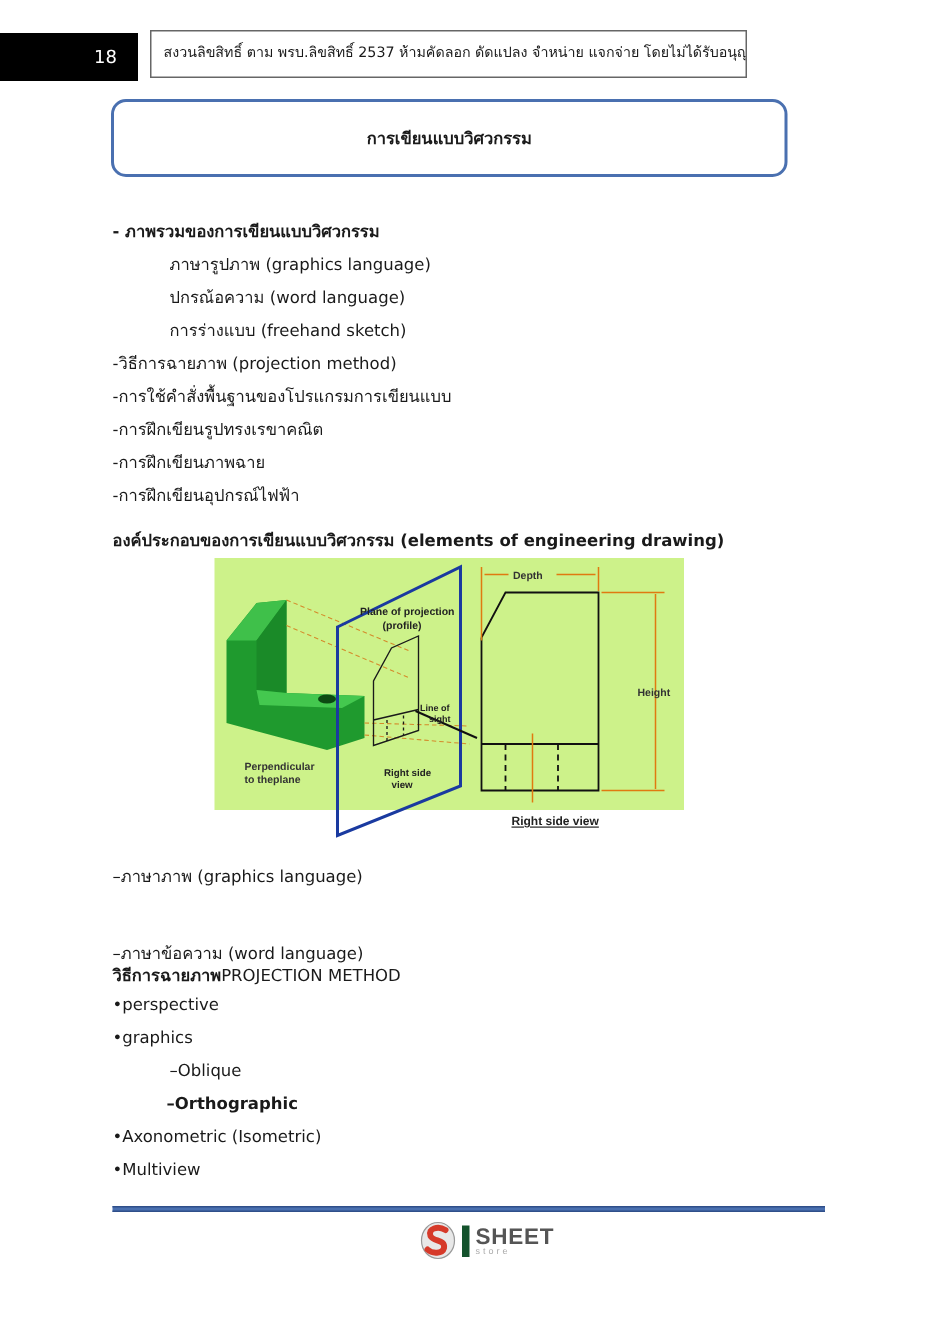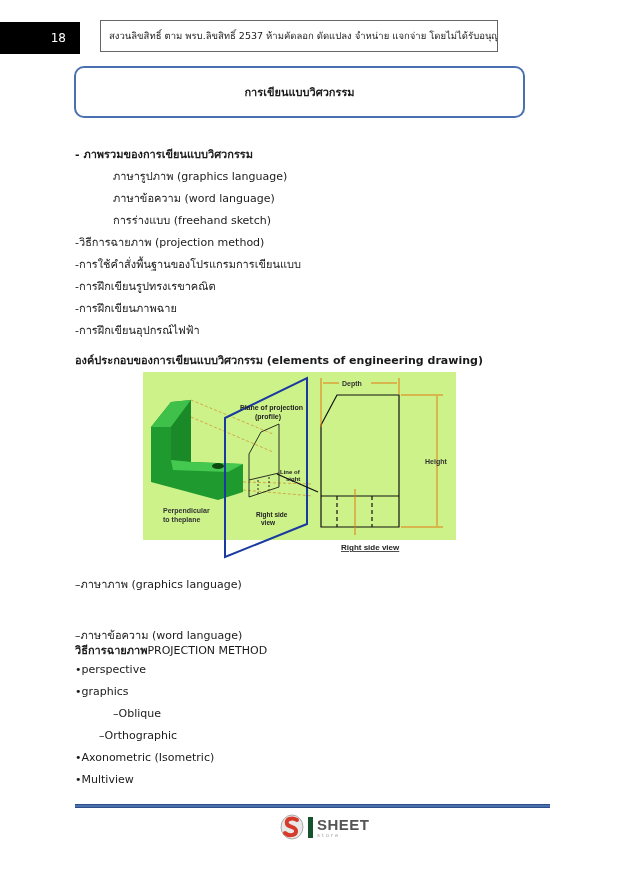--- a/index.html
+++ b/index.html
@@ -1,21 +1,21 @@
 <!DOCTYPE html>
 <html><head>
   <meta charset="utf-8">
   <style>
     html, body { margin: 0; padding: 0; }
     body {
       width: 620px; height: 878px; background: #ffffff; position: relative; overflow: hidden;
       font-family: "DejaVu Sans", "Liberation Sans", sans-serif; color: #1a1a1a;
     }
     .page-num-block {
-      position: absolute; left: 0; top: 22px; width: 80px; height: 32px; background: #000;
+      position: absolute; left: 0; top: 22px; width: 92px; height: 32px; background: #000;
       color: #fff; font-size: 12px; text-align: right; box-sizing: border-box; padding-right: 14px; line-height: 32px;
     }
     .copyright-box {
       position: absolute; left: 100px; top: 20px; width: 398px; height: 32px; border: 1px solid #666;
       box-sizing: border-box; font-size: 9.5px; line-height: 30px; padding-left: 8px; white-space: nowrap; overflow: hidden;
     }
     .title-box {
       position: absolute; left: 74px; top: 66px; width: 451px; height: 52px; border: 2px solid #4a70b0;
       border-radius: 10px; box-sizing: border-box; display: flex; align-items: center; justify-content: center;
       font-size: 11px; font-weight: bold;
@@ -39,21 +39,21 @@
 
 <div class="page-num-block">18</div>
 <div class="copyright-box">สงวนลิขสิทธิ์ ตาม พรบ.ลิขสิทธิ์ 2537 ห้ามคัดลอก ดัดแปลง จำหน่าย แจกจ่าย โดยไม่ได้รับอนุญาต</div>
 
 <div class="title-box">
   <span>การเขียนแบบวิศวกรรม</span>
 </div>
 
 <div class="line bold" style="left:75px; top:145px;">- ภาพรวมของการเขียนแบบวิศวกรรม</div>
 <div class="line" style="left:113px; top:167px;">ภาษารูปภาพ (graphics language)</div>
-<div class="line" style="left:113px; top:189px;">ภาษาข้อความ (word language)</div>
+<div class="line" style="left:113px; top:189px;">ปกรณ้อความ (word language)</div>
 <div class="line" style="left:113px; top:211px;">การร่างแบบ (freehand sketch)</div>
 <div class="line" style="left:75px; top:233px;">-วิธีการฉายภาพ (projection method)</div>
 <div class="line" style="left:75px; top:255px;">-การใช้คำสั่งพื้นฐานของโปรแกรมการเขียนแบบ</div>
 <div class="line" style="left:75px; top:277px;">-การฝึกเขียนรูปทรงเรขาคณิต</div>
 <div class="line" style="left:75px; top:299px;">-การฝึกเขียนภาพฉาย</div>
 <div class="line" style="left:75px; top:321px;">-การฝึกเขียนอุปกรณ์ไฟฟ้า</div>
 
 <div class="line bold" style="left:75px; top:351px;">องค์ประกอบของการเขียนแบบวิศวกรรม (elements of engineering drawing)</div>
 
 <div class="figure">
@@ -118,21 +118,21 @@
 
 <div class="line" style="left:75px; top:575px;">–ภาษาภาพ (graphics language)</div>
 <div class="line" style="left:75px; top:597px;margin-top:29px;">–ภาษาข้อความ (word language)</div>
 
 <div class="line" style="left:75px; top:641px;">
   <span class="bold">วิธีการฉายภาพ</span><span>PROJECTION METHOD</span>
 </div>
 <div class="line" style="left:75px; top:663px;">•perspective</div>
 <div class="line" style="left:75px; top:685px;">•graphics</div>
 <div class="line" style="left:113px; top:707px;">–Oblique</div>
-<div class="line" style="left:99px; top:729px;">–Orthographic</div>
+<div class="line" style="left:111px; top:729px;font-weight:bold;">–Orthographic</div>
 <div class="line" style="left:75px; top:751px;">•Axonometric (Isometric)</div>
 <div class="line" style="left:75px; top:773px;">•Multiview</div>
 
 <div class="bottom-rule"></div>
 
 <div class="logo">
   <svg width="24" height="26" viewBox="0 0 24 26">
     <ellipse cx="12" cy="13" rx="11" ry="12" fill="#e8e8e8" stroke="#999" stroke-width="0.8"></ellipse>
     <path d="M17 6 C12 3, 5 5, 7 10 C9 14, 17 12, 16 18 C15 22, 8 22, 5 19" fill="none" stroke="#d63a2a" stroke-width="4" stroke-linecap="round"></path>
   </svg>

